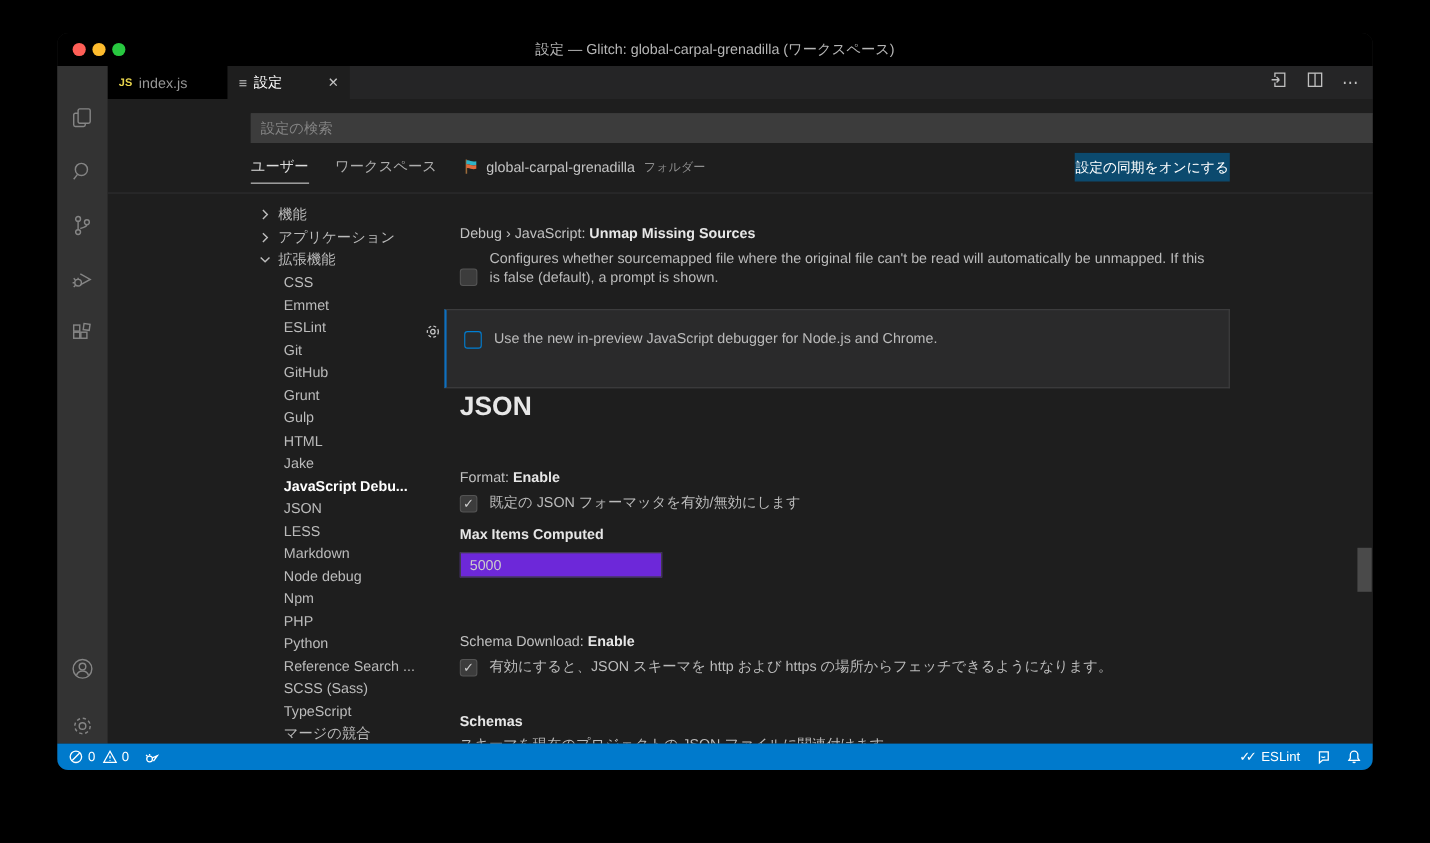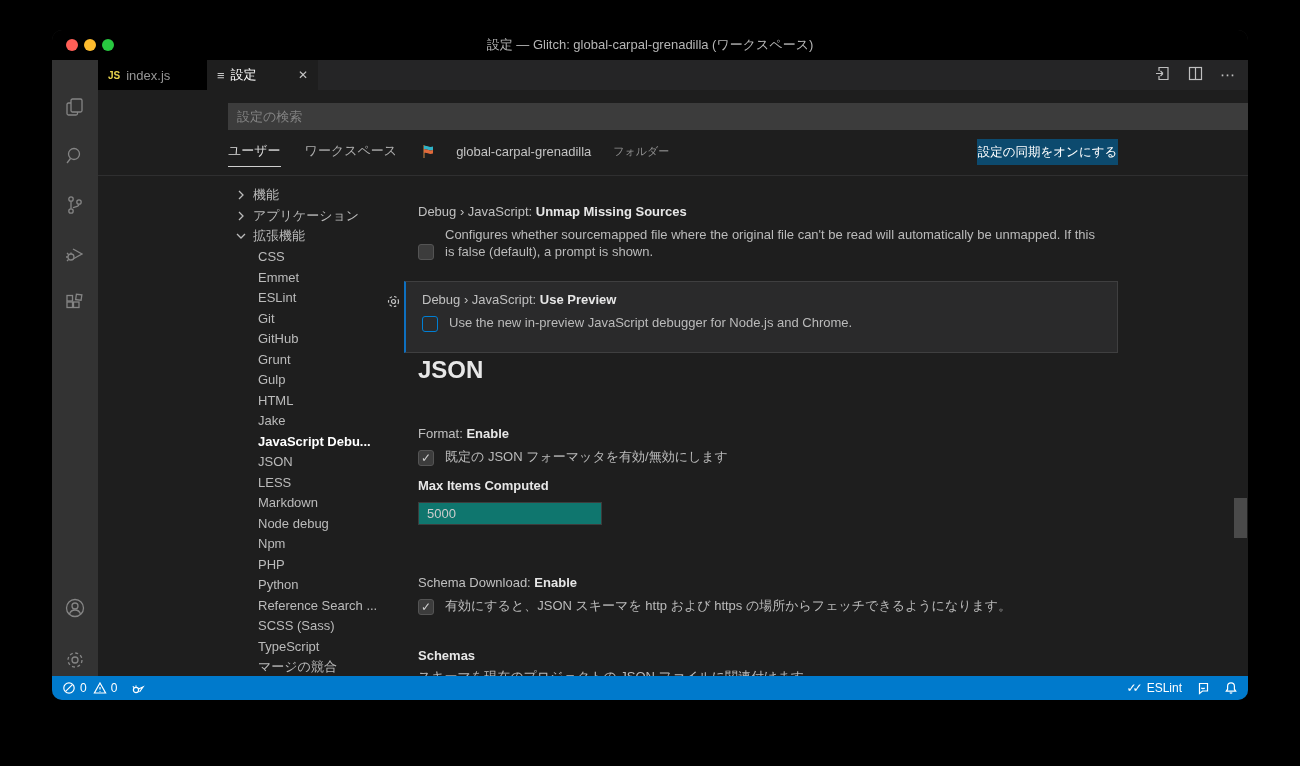--- a/index.html
+++ b/index.html
@@ -39,21 +39,21 @@
 
   .search-box { position:absolute; left:130px; top:13px; width:1066px; height:27px;
                 background:#3c3c3c; border:1px solid #3c3c3c; display:flex; align-items:center; padding:0 8px; }
   .search-box input { flex:1; background:transparent; border:none; outline:none; color:#cccccc; font-size:13px; font-family:inherit; }
   .search-box input::placeholder { color:#848484; }
   .filter-ic svg { width:16px; height:16px; stroke:#8a8a8a; fill:none; stroke-width:1.4; }
 
   .scope-row { position:absolute; left:130px; top:50px; height:28px; display:flex; align-items:center; font-size:13px; }
   .scope { margin-right:24px; padding-bottom:6px; color:#adadad; }
   .scope.active { color:#dcdcdc; border-bottom:1px solid #cfcfcf; }
-  .scope-folder { display:flex; align-items:center; gap:20px; color:#c3c3c3; padding-bottom:6px;justify-content:space-between; }
+  .scope-folder { display:flex; align-items:center; gap:6px; color:#c3c3c3; padding-bottom:6px;justify-content:space-between; }
   .folder-badge { color:#8f8f8f; font-size:11px; margin-left:2px; }
   .sep-line { position:absolute; left:0px; right:0px; top:85px; height:1px; background:#2f2f30; }
 
   .sync-btn { position:absolute; left:879px; top:49px; width:141px; height:26px; background:#0c4a6e;
               color:#ffffff; font-size:12.5px; border:none; display:flex; align-items:center; justify-content:center; }
 
   
   .toc { position:absolute; left:135px; top:95px; width:180px; }
   .toc-item { height:20.5px; display:flex; align-items:center; color:#bbbbbb; font-size:13px; cursor:pointer; }
   .toc-item .chev { width:16px; height:16px; margin-right:4px; flex:none; }
@@ -72,21 +72,21 @@
   .checkbox.focus { border-color:#007fd4; background:#2b2b2c; }
   .checkbox.checked::after { content:"✓"; }
 
   .setting-abs { position:absolute; left:0; width:700px; }
   .focus-row { position:absolute; left:-14px; top:191px; width:714px; height:72px;
                background:#2a2a2b; border:1px solid #3f3f40; border-left:2px solid #0e70c0; padding:10px 0 0 16px; }
   .row-gear { position:absolute; left:-32px; top:204px; width:15px; height:15px; }
   .row-gear svg, .gear-svg svg { width:15px; height:15px; stroke:#c5c5c5; fill:none; stroke-width:1.2; }
   .json-h { position:absolute; top:266px; font-size:24px; font-weight:600; color:#e7e7e7; }
 
-  .num-input { margin-top:9px; width:184px; height:23px; background:#0f766e; border:1px solid #3c3c3c;
+  .num-input { margin-top:9px; width:184px; height:23px; background:#6d28d9; border:1px solid #3c3c3c;
                color:#cccccc; font-size:13px; padding:0 8px; font-family:inherit; }
 
   .scrollbar-thumb { position:absolute; left:1136px; top:408px; width:13px; height:40px; background:#4a4a4a; }
 
   
   .statusbar { position:absolute; left:0; bottom:0; width:100%; height:24px; background:#007acc;
                display:flex; align-items:center; color:#ffffff; font-size:12px; padding:0 10px; }
   .sb-left, .sb-right { display:flex; align-items:center; gap:6px; }
   .sb-right { margin-left:auto; gap:14px; }
   .sb-item { display:flex; align-items:center; gap:4px; }
@@ -309,21 +309,20 @@
           </div>
         </div>
 
         <span class="row-gear gear-svg">
           <svg viewBox="0 0 15 15">
               <circle cx="7.5" cy="7.5" r="2"></circle>
               <circle cx="7.5" cy="7.5" r="5" stroke-dasharray="2.6 2.1"></circle>
             </svg>
         </span>
         <div class="focus-row">
-          <div class="s-title"><span>Debug › JavaScript: </span><b>Use Preview</b></div>
           <div class="chk-row">
             <span class="checkbox focus"></span>
             <span class="s-desc">Use the new in-preview JavaScript debugger for Node.js and Chrome.</span>
           </div>
         </div>
 
         <div class="json-h">JSON</div>
 
         <div class="setting-abs" style="top:316px;margin-top:20px;">
           <div class="s-title"><span>Format: </span><b>Enable</b></div>

